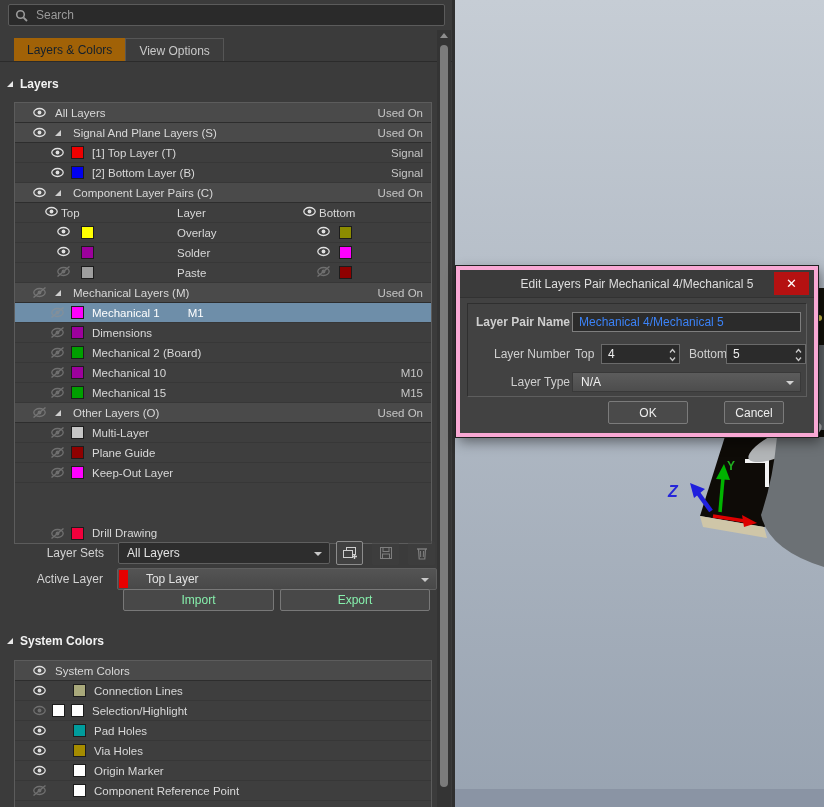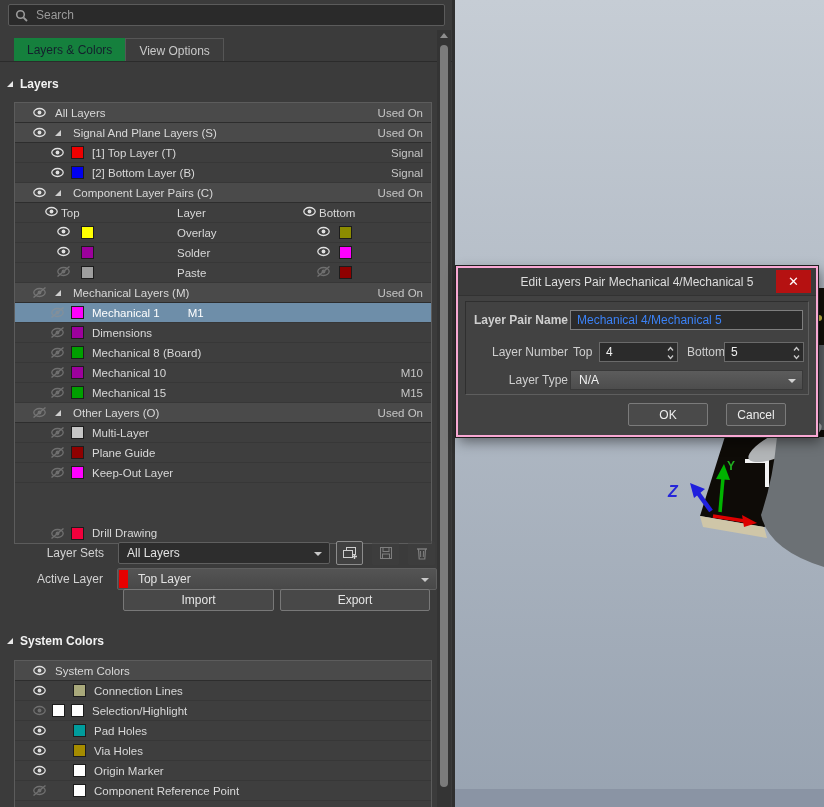--- a/index.html
+++ b/index.html
@@ -7,21 +7,21 @@
   #stage{position:relative;width:824px;height:807px;background:#2f2f2f;}
 
   
   #panel{position:absolute;left:0;top:0;width:452px;height:807px;background:#3b3b3b;}
   .searchbar{position:absolute;left:8px;top:4px;width:437px;height:22px;background:#2a2a2a;
     border:1px solid #5b5b5b;border-radius:2px;display:flex;align-items:center;box-sizing:border-box;padding:0 6px;}
   .searchbar input{flex:1;background:transparent;border:none;outline:none;color:#cfcfcf;font-size:12px;}
   .searchbar input::placeholder{color:#9a9a9a;}
   .tabstrip{position:absolute;left:14px;top:37px;display:flex;align-items:flex-end;height:25px;}
   .tab{height:24px;display:flex;align-items:center;padding:0 13px;font-size:12px;cursor:default;}
-  .tab.active{background:#15803d;color:#14202d;}
+  .tab.active{background:#a16207;color:#14202d;}
   .tab.inactive{background:#3d3d3d;color:#c9c9c9;border:1px solid #565656;border-bottom:none;height:23px;}
   .tabline{position:absolute;left:0;top:61px;width:452px;height:1px;background:#2b2b2b;}
 
   .sec{position:absolute;left:6px;display:flex;align-items:center;gap:6px;color:#f2f2f2;
     font-weight:bold;font-size:12px;}
   #sec-layers{top:77px;} #sec-system{top:634px;}
 
   .list{position:absolute;left:14px;width:416px;background:#3e3e3e;border:1px solid #5c5c5c;box-sizing:content-box;}
   #layers-list{top:102px;}
   #system-colors-list{top:660px;height:147px;overflow:hidden;}
@@ -49,67 +49,67 @@
   .ph-eye{left:28px;} .ph-top{left:46px;} .c-lbl{left:162px;} .ph-eye2{left:286px;} .ph-bot{left:304px;}
   .pr-eye{left:40px;} .pr-sw{left:60px;} .pr-eye2{left:300px;} .pr-sw2{left:318px;}
 
   .ctl-row{position:absolute;left:0;width:437px;display:flex;align-items:center;color:#d2d2d2;font-size:12px;margin-top:32px;}
   .ctl-label{width:104px;text-align:right;margin-right:14px;white-space:nowrap;}
   .dd{height:22px;background:#2d2d2d;border:1px solid #5f5f5f;border-radius:2px;display:flex;align-items:center;
     color:#e2e2e2;position:relative;padding:0 20px 0 8px;box-sizing:border-box;font-size:12px;}
   .dd .arr{position:absolute;right:7px;top:9px;width:0;height:0;border-left:4px solid transparent;
     border-right:4px solid transparent;border-top:4px solid #c9c9c9;}
   #dd-layersets{width:212px;}
-  #dd-activelayer{width:323px;background:linear-gradient(#545454,#484848);padding-left:20px;}
+  #dd-activelayer{width:323px;background:linear-gradient(#545454,#484848);padding-left:28px;}
   #dd-activelayer .chip{position:absolute;left:1px;top:1px;bottom:1px;width:9px;}
   .ibtn{width:27px;height:24px;border:1px solid #8d8d8d;border-radius:2px;background:#414141;
     display:flex;align-items:center;justify-content:center;margin-left:6px;box-sizing:border-box;}
   .ibtn.dis{border-color:transparent;opacity:.45;margin-left:9px;}
   #row-layersets{top:509px;} #row-activelayer{top:536px;}
   #row-viewbottom{top:564px;height:18px;}
   .cb{width:13px;height:13px;background:#3c3c3c;border:1px solid #9c9c9c;border-radius:2px;margin-right:9px;box-sizing:border-box;}
   #row-viewbottom .sp{width:118px;flex:0 0 118px;}
   #row-viewbottom .short{margin-left:auto;padding-right:7px;color:#cdcdcd;}
   #row-impexp{top:589px;left:123px;width:307px;display:flex;gap:6px;position:absolute;}
-  .btn{height:22px;background:#484848;border:1px solid #787878;border-radius:2px;color:#e5e5e5;
+  .btn{height:22px;background:#484848;border:1px solid #787878;border-radius:2px;color:#86efac;
     display:flex;align-items:center;justify-content:center;font-size:12px;box-sizing:border-box;}
   #btn-import{width:151px;} #btn-export{width:150px;}
 
   .vscroll{position:absolute;left:437px;top:30px;width:14px;height:777px;background:#343434;}
   .vscroll .up{position:absolute;top:3px;left:3px;width:0;height:0;border-left:4px solid transparent;
     border-right:4px solid transparent;border-bottom:5px solid #8d8d8d;}
   .vscroll .thumb{position:absolute;left:3px;top:15px;width:8px;height:742px;background:#7b7b7b;border-radius:4px;}
 
   
   #viewport{position:absolute;left:455px;top:0;width:369px;height:807px;}
 
   
   #dialog{position:absolute;left:456px;top:266px;width:362px;height:171px;background:#424242;
-    border:2px solid #f9a8d4;box-sizing:border-box;box-shadow:0 0 0 1px #202020,3px 5px 12px rgba(0,0,0,.45);}
+    border:4px solid #f9a8d4;box-sizing:border-box;box-shadow:0 0 0 1px #202020,3px 5px 12px rgba(0,0,0,.45);}
   .dlg-title{height:27px;border-bottom:1px solid #323232;background:#3b3b3b;display:flex;align-items:center;
     justify-content:center;color:#dedede;font-size:12px;position:relative;}
   .dlg-close{position:absolute;top:2px;right:5px;width:35px;height:23px;background:#b51111;color:#fff;
     display:flex;align-items:center;justify-content:center;font-size:13px;cursor:default;}
   .dlg-frame{position:absolute;left:7px;right:7px;top:33px;height:92px;border:1px solid #2f2f2f;
     border-right-color:#5e5e5e;border-bottom-color:#5e5e5e;}
   .fl{position:absolute;color:#cfcfcf;font-size:12px;text-align:right;width:100px;left:2px;}
   #lbl-pairname{top:11px;font-weight:bold;} #lbl-number{top:43px;} #lbl-type{top:71px;}
   .f-input{position:absolute;left:104px;right:5px;top:8px;height:20px;background:#2b2b2b;
     border:1px solid #7e7e7e;color:#3b82f6;font-size:12px;padding:0 6px;box-sizing:border-box;outline:none;}
   .in-lbl{position:absolute;color:#cfcfcf;font-size:12px;}
   #lbl-top{left:107px;top:43px;} #lbl-bottom{left:221px;top:43px;}
   .spin{position:absolute;top:40px;height:20px;background:#2b2b2b;border:1px solid #6a6a6a;color:#efefef;
     display:flex;align-items:center;padding-left:6px;font-size:12px;box-sizing:border-box;}
   #spin-top{left:133px;width:79px;} #spin-bottom{left:258px;width:80px;}
   .spin svg{position:absolute;right:2px;top:2px;}
   .f-dd{position:absolute;left:104px;right:5px;top:68px;height:20px;background:linear-gradient(#5c5c5c,#4d4d4d);
     border:1px solid #393939;color:#f0f0f0;font-size:12px;display:flex;align-items:center;padding-left:8px;box-sizing:border-box;}
   .f-dd .arr{position:absolute;right:6px;top:8px;width:0;height:0;border-left:4px solid transparent;
     border-right:4px solid transparent;border-top:4px solid #d2d2d2;}
-  .dlg-btns{position:absolute;bottom:9px;right:30px;display:flex;gap:18px;}
+  .dlg-btns{position:absolute;bottom:9px;right:30px;display:flex;gap:36px;}
   .dlg-btn{height:23px;background:#4a4a4a;border:1px solid #7b7b7b;border-radius:2px;color:#ededed;
     font-size:12px;display:flex;align-items:center;justify-content:center;box-sizing:border-box;}
   #btn-ok{width:80px;} #btn-cancel{width:60px;}
 </style>
 </head>
 <body>
 
 <div id="stage">
 
   <div id="panel">
@@ -311,21 +311,21 @@
         </div>
         <div class="row layer">
           <span class="eye">
             <svg width="13" height="11" viewBox="0 0 13 11" opacity="0.6">
               <ellipse cx="6.5" cy="5.5" rx="5.7" ry="4" fill="none" stroke="#919191" stroke-width="1.3"></ellipse>
               <circle cx="6.5" cy="5.5" r="1.9" fill="#919191"></circle>
               <line x1="0.5" y1="10.5" x2="12.5" y2="0.5" stroke="#919191" stroke-width="1.4"></line>
             </svg>
           </span>
           <span class="sw" style="background: rgb(0, 160, 0);"></span>
-          <span class="lbl">Mechanical 8 (Board)</span>
+          <span class="lbl">Mechanical 2 (Board)</span>
         </div>
         <div class="row layer">
           <span class="eye">
             <svg width="13" height="11" viewBox="0 0 13 11" opacity="0.6">
               <ellipse cx="6.5" cy="5.5" rx="5.7" ry="4" fill="none" stroke="#919191" stroke-width="1.3"></ellipse>
               <circle cx="6.5" cy="5.5" r="1.9" fill="#919191"></circle>
               <line x1="0.5" y1="10.5" x2="12.5" y2="0.5" stroke="#919191" stroke-width="1.4"></line>
             </svg>
           </span>
           <span class="sw" style="background: rgb(156, 0, 156);"></span>

